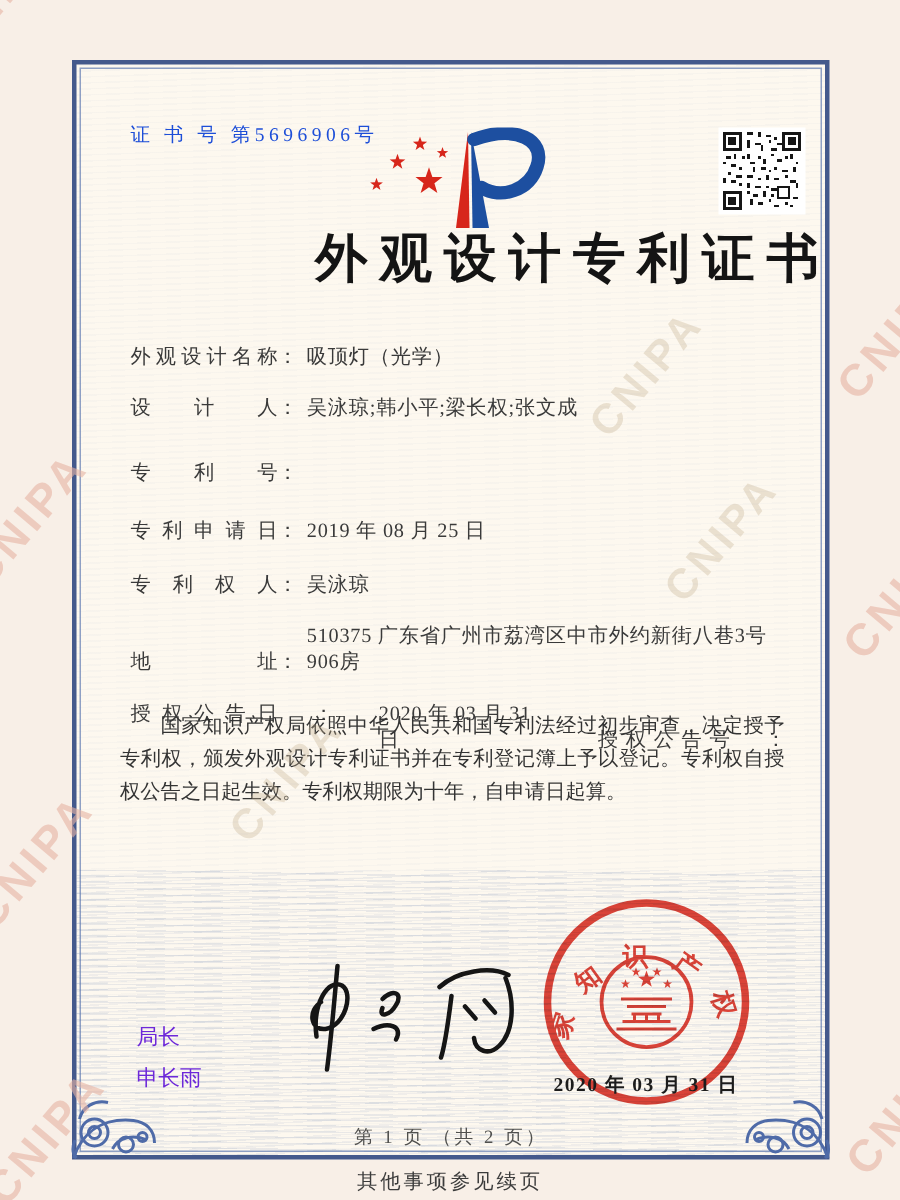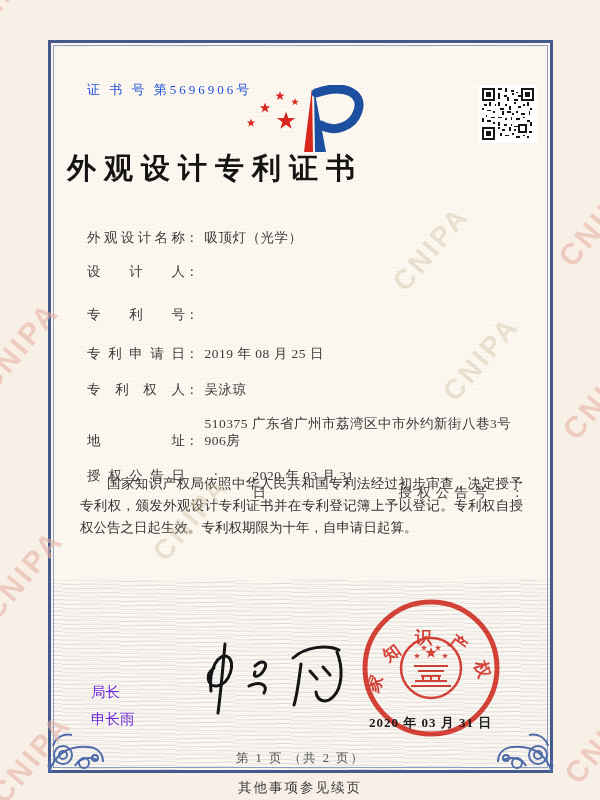--- a/index.html
+++ b/index.html
@@ -27,22 +27,22 @@
   .sheet-inner-line{position:absolute;inset:2px;border:1px solid var(--inner_border);pointer-events:none;}
   .guilloche{position:absolute;left:0;right:0;pointer-events:none;
     background:repeating-linear-gradient(178deg,rgba(90,120,170,.12) 0 1px,transparent 1px 4px);}
   .guilloche.top{top:0;height:100%;opacity:.28;}
   .guilloche.bot{bottom:0;height:190px;opacity:.75;
     background:repeating-linear-gradient(181deg,rgba(80,110,165,.16) 0 1px,transparent 1px 4px),
                repeating-linear-gradient(177deg,rgba(80,110,165,.10) 0 1px,transparent 1px 5px);}
   .cert-no{position:absolute;left:36px;top:38px;font-size:13px;letter-spacing:3px;color:#1d4ed8;}
   .logo{position:absolute;left:185px;top:42px;width:140px;height:70px;}
   .qr{position:absolute;left:428px;top:42px;width:58px;height:58px;background:#fff;padding:3px;}
-  .title{position:absolute;top:106px;left:16px;width:100%;text-align:left;
-         font-size:29px;font-weight:bold;letter-spacing:8px;color:#141414;}
+  .title{position:absolute;top:106px;left:4px;width:100%;text-align:right;
+         font-size:35px;font-weight:bold;letter-spacing:8px;color:#141414;}
   .fields{position:absolute;left:36px;top:186px;right:26px;font-size:13.5px;color:#3a3a3a;}
   .frow{display:flex;align-items:flex-end;line-height:17px;}
   .flabel{display:inline-block;width:98px;text-align:justify;text-align-last:justify;flex:0 0 98px;}
   .fcolon{flex:0 0 auto;}
   .fvalue{margin-left:6px;letter-spacing:.5px;}
   .m17{margin-top:17px}.m26{margin-top:26px}.m22{margin-top:22px}.m19{margin-top:19px}.m18{margin-top:18px}
   .grant-pair{display:flex;align-items:flex-start;gap:24px;}
   .grant-pair.second{margin-left:38px;}
   .grant-pair.second .flabel{width:88px;flex-basis:88px;}
   .body-text{position:absolute;left:29px;top:430px;right:27px;font-size:13.5px;
@@ -116,20 +116,21 @@
 
   <div class="fields">
     <div class="frow">
       <span class="flabel">外观设计名称</span>
         <span class="fcolon">：</span>
       <span class="fvalue">吸顶灯（光学）</span>
     </div>
     <div class="frow m17">
       <span class="flabel">设计人</span>
         <span class="fcolon">：</span>
+      <span class="fvalue">吴泳琼;韩小平;梁长权;张文成</span>
     </div>
     <div class="frow m26">
       <span class="flabel">专利号</span>
         <span class="fcolon">：</span>
     </div>
     <div class="frow m22">
       <span class="flabel">专利申请日</span>
         <span class="fcolon">：</span>
       <span class="fvalue">2019 年 08 月 25 日</span>
     </div>

